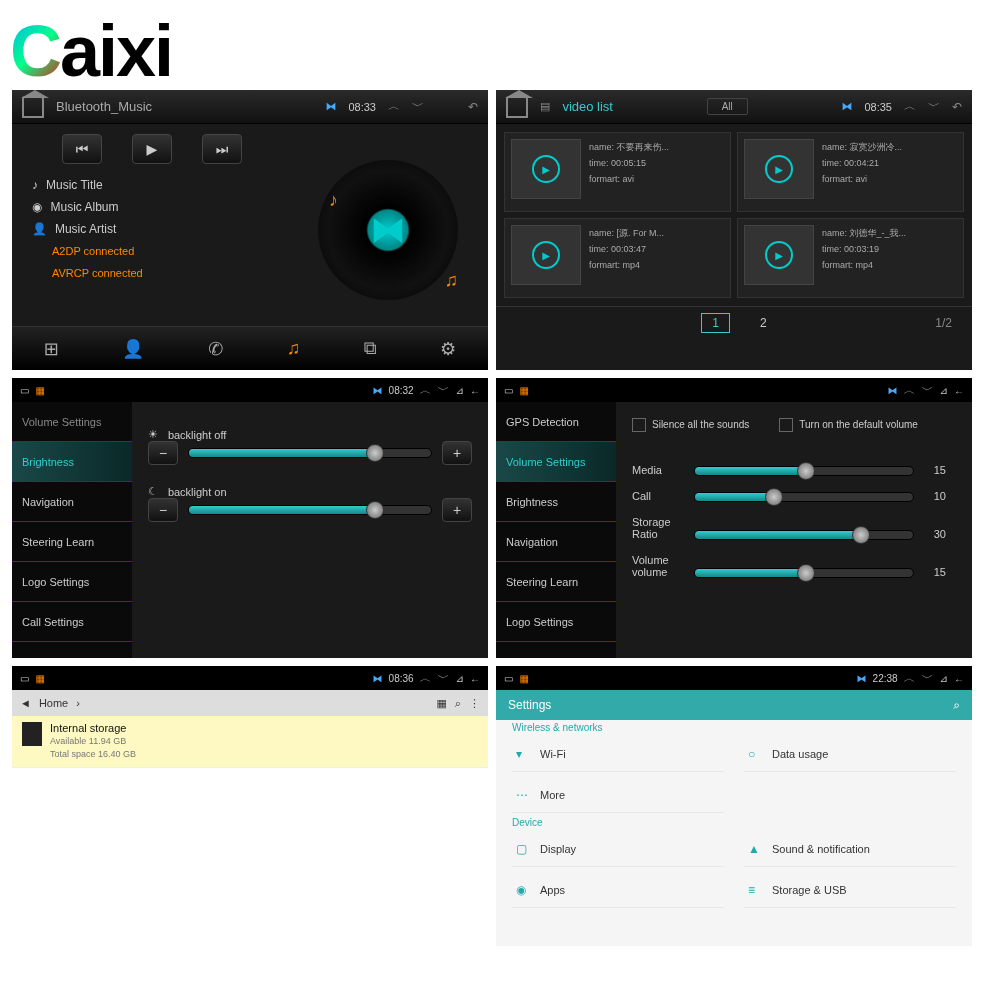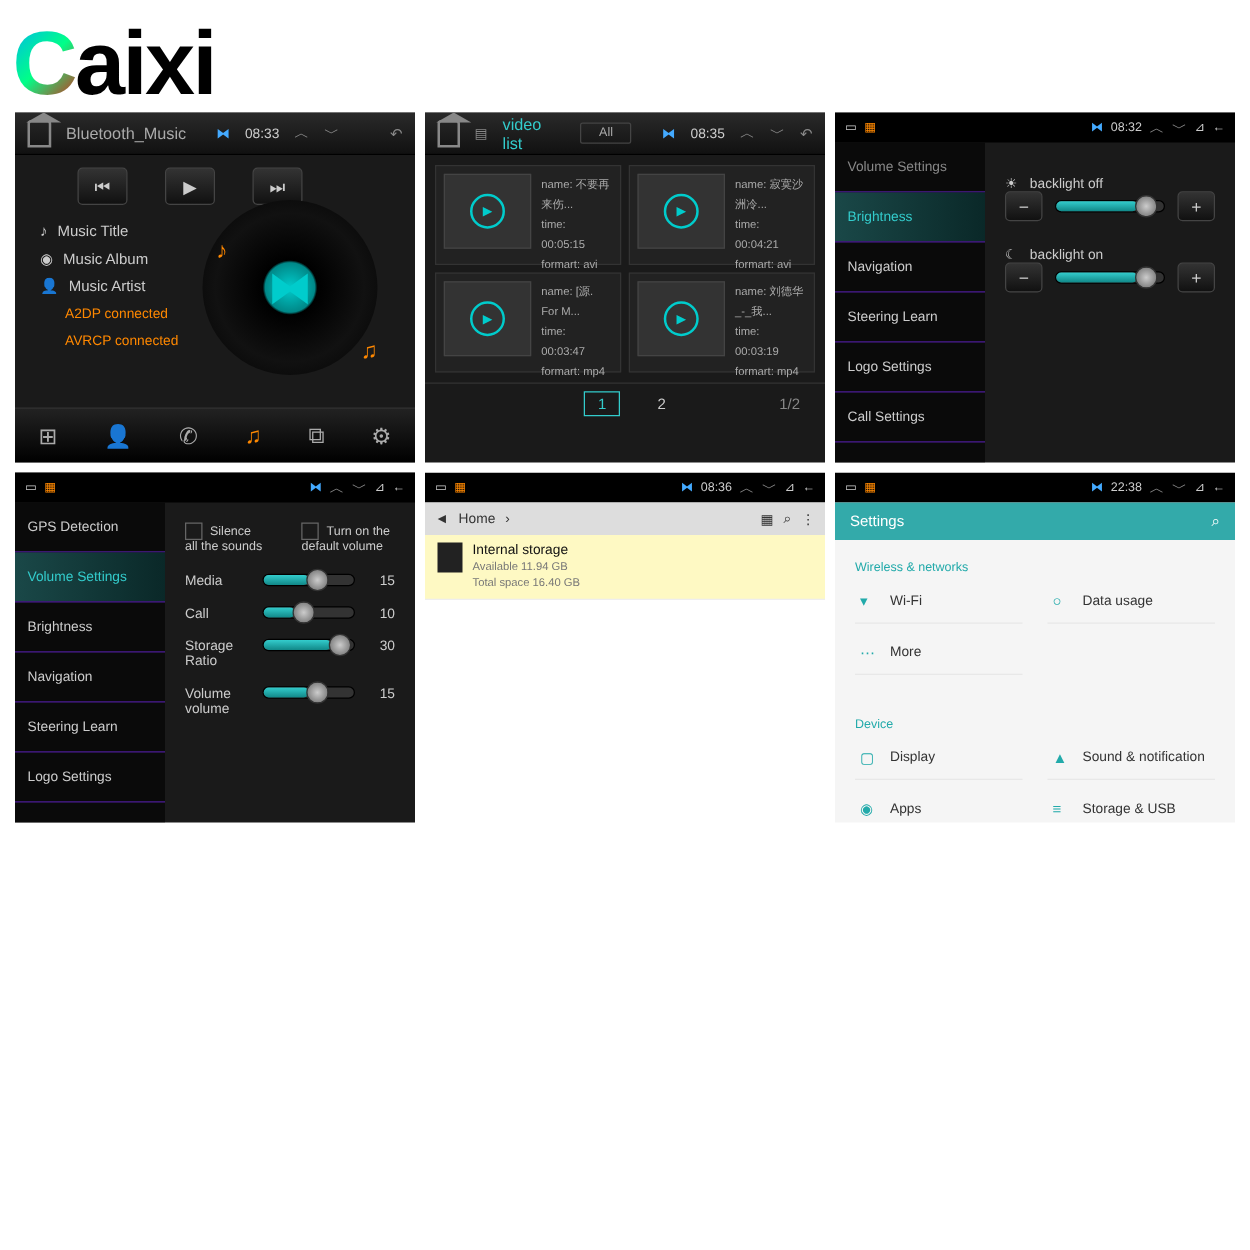--- a/index.html
+++ b/index.html
@@ -1,20 +1,20 @@
 <!DOCTYPE html>
 <html><head>
 <meta charset="utf-8">
 <style>
 *{box-sizing:border-box;margin:0;padding:0;font-family:Arial,sans-serif}
 body{background:#fff;width:1000px;height:1000px;position:relative}
 .logo{position:absolute;top:10px;left:10px;font-size:72px;font-weight:bold;letter-spacing:-2px}
 .logo .c{background:linear-gradient(135deg,#0af,#0f8,#f00);-webkit-background-clip:text;color:transparent;display:inline-block}
 .logo .rest{color:#000}
-.grid{position:absolute;top:90px;left:12px;right:12px;display:grid;grid-template-columns:1fr 1fr 1fr;gap:8px}
+.grid{position:absolute;top:90px;left:12px;right:28px;display:grid;grid-template-columns:1fr 1fr;gap:8px}
 .panel{background:#1a1a1a;color:#ccc;height:280px;position:relative;overflow:hidden;font-size:11px}
 .statusbar{height:24px;background:#000;display:flex;align-items:center;padding:0 8px;gap:6px;font-size:10px}
 .statusbar .sp{flex:1}
 .bticon{color:#4af}
 .topbar{height:34px;background:linear-gradient(#2a2a2a,#111);display:flex;align-items:center;padding:0 10px;gap:12px;border-bottom:1px solid #000}
 .topbar .home{width:22px;height:22px;border:2px solid #888;border-radius:3px 3px 0 0;position:relative}
 .topbar .home:before{content:"";position:absolute;top:-8px;left:-3px;width:0;height:0;border:14px solid transparent;border-bottom:8px solid #888;border-top:0}
 .title{color:#aaa;font-size:13px}
 .title.teal{color:#3cc}
 .playctl{height:50px;display:flex;align-items:center;justify-content:flex-start;gap:30px;padding-left:50px}
@@ -38,35 +38,35 @@
 .pager .tot{position:absolute;right:20px;color:#888}
 .sidebar{position:absolute;left:0;top:24px;bottom:0;width:120px;background:#0a0a0a}
 .sitem{height:40px;display:flex;align-items:center;padding-left:10px;font-size:11px;border-bottom:1px solid #4c1d95;color:#ccc}
 .sitem.active{background:linear-gradient(90deg,#1a4848,#0a2828);color:#3cc}
 .content{position:absolute;left:120px;right:0;top:24px;bottom:0;padding:16px}
 .sliderrow{display:flex;align-items:center;gap:10px;margin-bottom:20px}
 .mbtn{width:30px;height:24px;background:linear-gradient(#333,#111);border:1px solid #444;border-radius:4px;display:flex;align-items:center;justify-content:center;color:#ccc;font-size:14px}
 .track{flex:1;height:10px;background:#333;border-radius:5px;position:relative;border:1px solid #000}
 .fill{position:absolute;left:0;top:0;bottom:0;background:linear-gradient(#3cc,#188);border-radius:5px}
 .knob{position:absolute;top:-5px;width:18px;height:18px;border-radius:50%;background:radial-gradient(#ccc,#666);border:1px solid #333}
-.checkrow{display:flex;gap:30px;margin-bottom:16px;font-size:10px}
+.checkrow{display:flex;gap:30px;margin-bottom:32px;font-size:10px}
 .chk{width:14px;height:14px;border:1px solid #666;display:inline-block;margin-right:6px;vertical-align:middle}
-.volrow{display:flex;align-items:flex-start;gap:12px;margin-bottom:14px;font-size:11px}
+.volrow{display:flex;align-items:flex-end;gap:12px;margin-bottom:14px;font-size:11px}
 .volrow .lbl{width:50px}
 .volrow .val{width:20px;text-align:right}
 .fbar{height:26px;background:#ddd;display:flex;align-items:center;padding:0 8px;gap:8px;font-size:11px;color:#333}
 .flist{background:#fef9c3;color:#000}
 .fitem{display:flex;align-items:flex-start;padding:6px 10px;gap:8px;border-bottom:1px solid #eee;font-size:10px}
 .ficon{width:20px;height:24px;background:#222}
 .fmeta{line-height:13px}
 .fmeta .n{font-size:11px;color:#111}
 .fmeta .s{color:#777;font-size:9px}
 .setpanel{background:#f5f5f5}
 .sethead{height:30px;background:#3aa;color:#fff;display:flex;align-items:center;padding:0 12px;font-size:12px}
-.setsec{padding:17px 16px}
+.setsec{padding:2px 16px}
 .setlabel{color:#2aa;font-size:10px;margin-bottom:4px}
 .setgrid{display:grid;grid-template-columns:1fr 1fr;gap:6px 20px}
 .setitem{display:flex;align-items:center;gap:10px;padding:10px 4px;font-size:11px;color:#333;border-bottom:1px solid #e8e8e8}
 .seticon{width:14px;height:14px;color:#2aa;font-size:12px}
 .pill{padding:2px 14px;border:1px solid #444;border-radius:2px;font-size:10px;color:#aaa}
 .navicon{color:#888;font-size:12px}
 </style>
 </head>
 <body>
 

